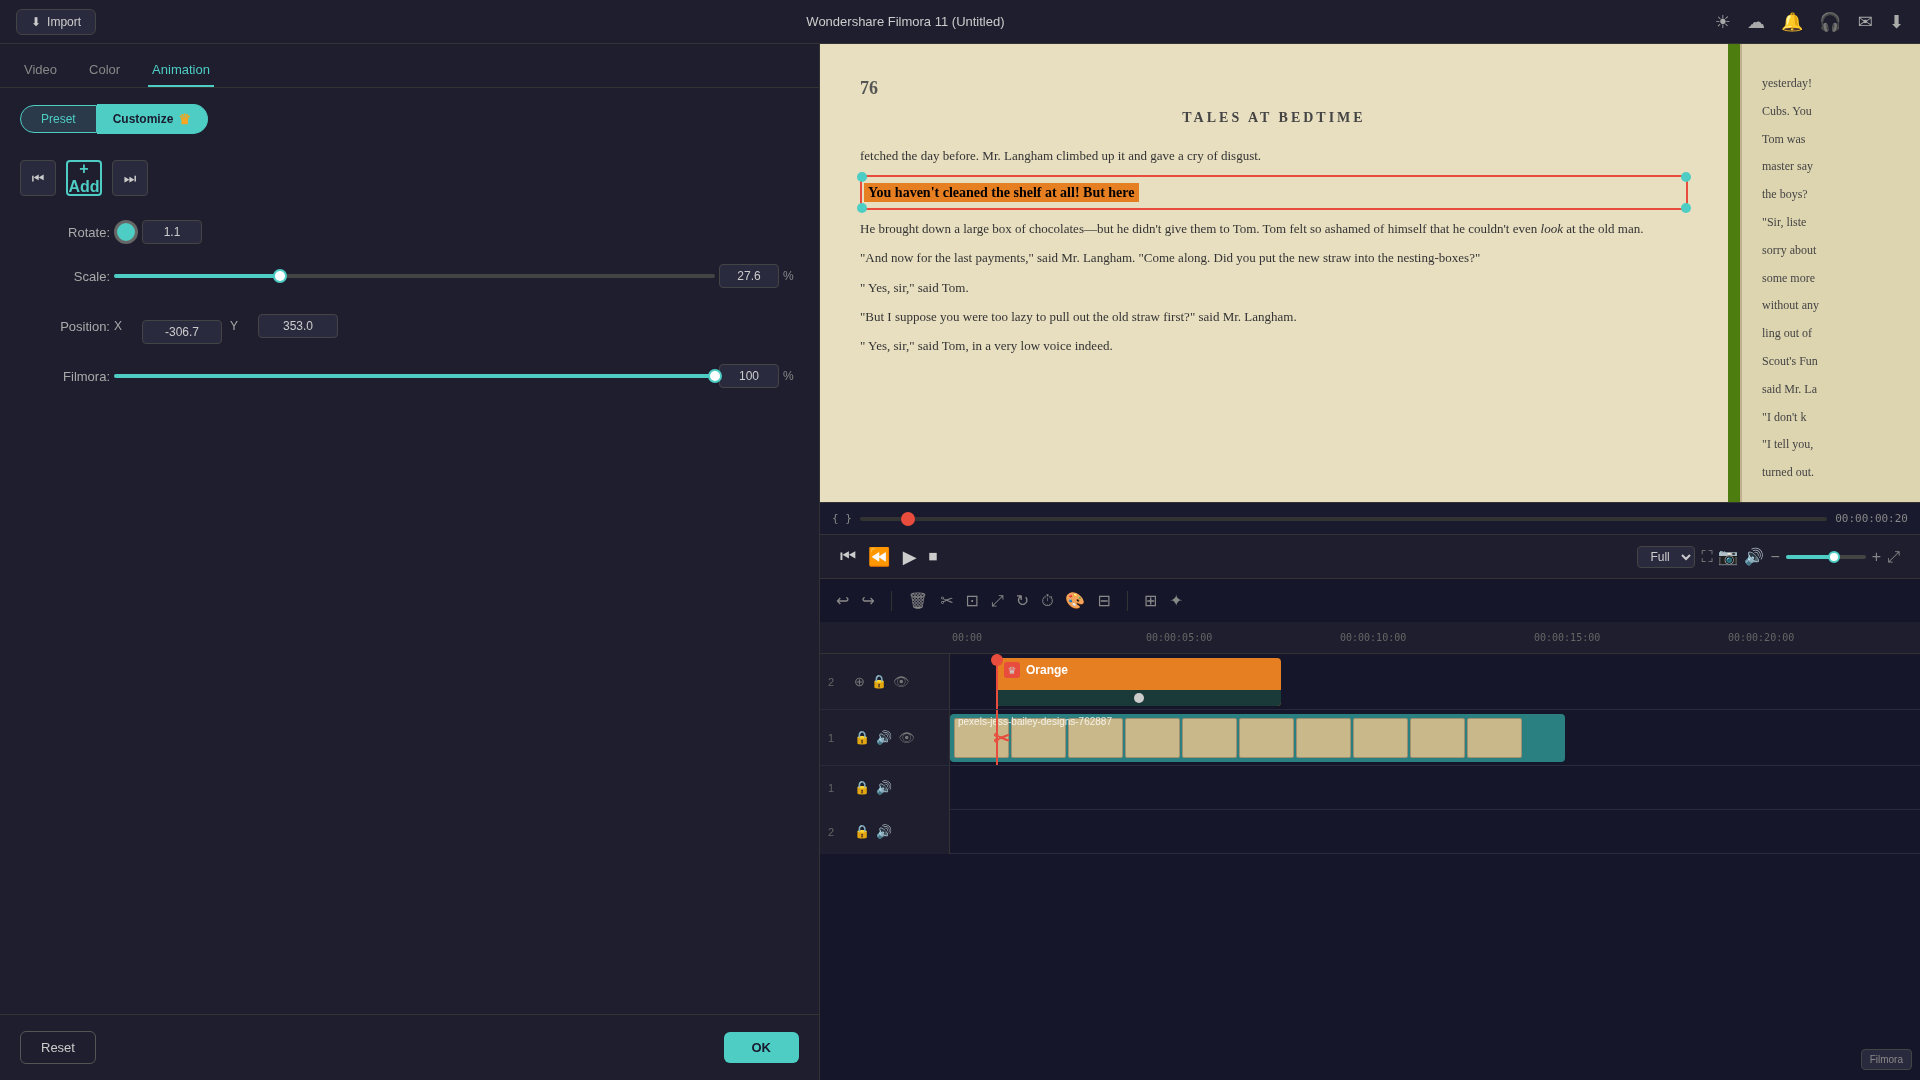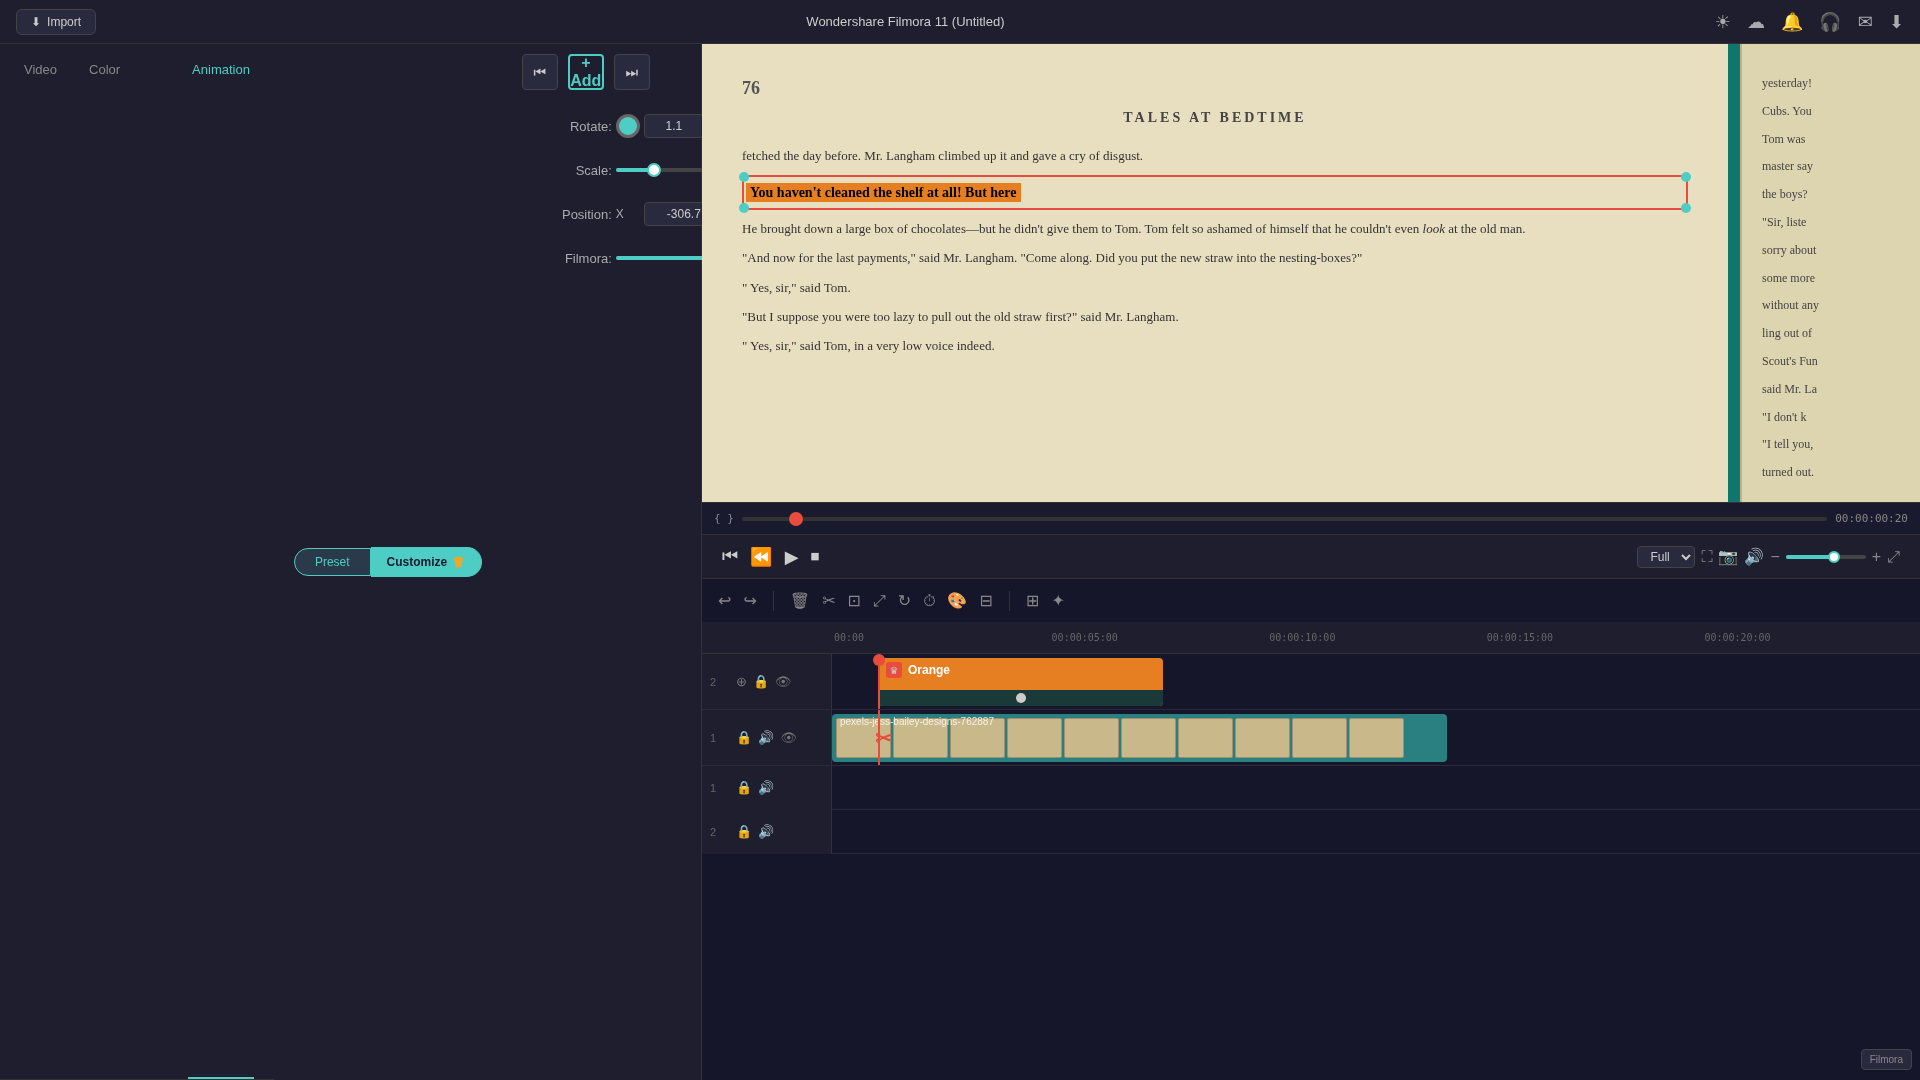--- a/index.html
+++ b/index.html
@@ -42,23 +42,23 @@
     }
 
     
     #main {
       display: flex;
       height: calc(1080px - 44px);
     }
 
     
     #left-panel {
-      width: 702px;
-      display: flex;
-      flex-direction: row;
+      width: 820px;
+      display: flex;
+      flex-direction: column;
       background: #1e1e2e;
       border-right: 1px solid #333;
     }
 
     
     #tabs {
       display: flex;
       gap: 24px;
       padding: 10px 20px 0;
       border-bottom: 1px solid #333;
@@ -66,21 +66,20 @@
     .tab {
       padding: 8px 4px;
       font-size: 13px;
       color: #888;
       cursor: pointer;
       border-bottom: 2px solid transparent;
     }
     .tab.active {
       color: #4ecdc4;
       border-bottom: 2px solid #4ecdc4;
-      margin-left: 40px;
     }
 
     
     #preset-bar {
       display: flex;
       align-items: center;
       gap: 0;
       padding: 16px 20px;
     }
     .preset-btn {
@@ -266,21 +265,21 @@
       overflow: hidden;
       background: #888;
       display: flex;
       align-items: center;
       justify-content: center;
     }
 
     #book-preview {
       width: 100%;
       height: 100%;
-      background: #0f766e;
+      background: #4d7c0f;
       display: flex;
       position: relative;
       overflow: hidden;
       gap: 12px;
     }
 
     
     .book-page {
       flex: 1;
       padding: 30px 40px;
@@ -656,21 +655,21 @@
           <div class="prop-slider-thumb" style="left:27.6%"></div>
         </div>
         <input class="prop-value-box" value="27.6" type="text" style="">
         <span class="unit-label">%</span>
       </div>
 
       <div class="prop-row">
         <span class="prop-label">Position:</span>
         <div class="pos-group">
           <span class="sub-label">X</span>
-          <input class="prop-value-box" value="-306.7" type="text" style="width: 80px;">
+          <input class="prop-value-box" value="-306.7" type="text" style="width: 80px; margin-top: 12px;">
           <span class="sub-label">Y</span>
           <input class="prop-value-box" value="353.0" type="text" style="width: 80px;">
         </div>
       </div>
 
       <div class="prop-row">
         <span class="prop-label">Filmora:</span>
         <div class="prop-slider" style="flex:1">
           <div class="prop-slider-track" style="width:100%"></div>
           <div class="prop-slider-thumb" style="left:100%"></div>

